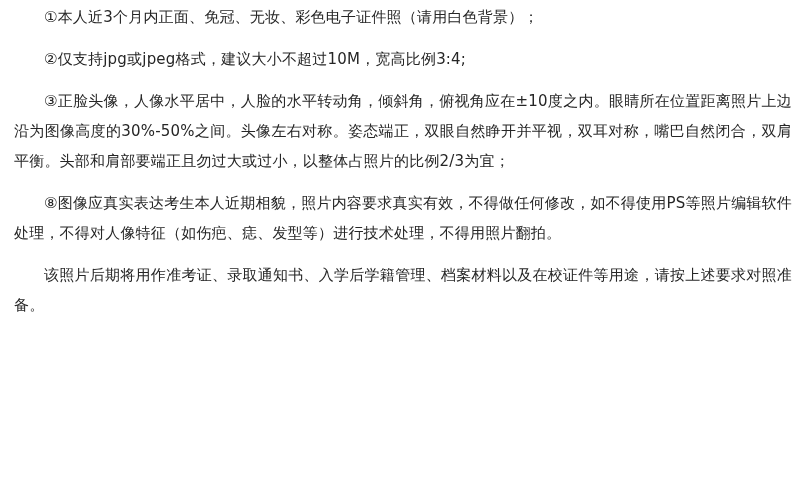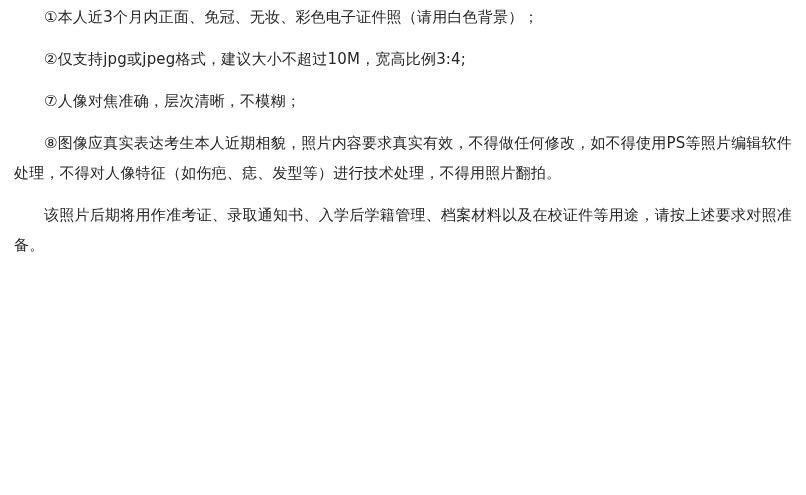--- a/index.html
+++ b/index.html
@@ -36,16 +36,16 @@
   .para:last-child {
     margin-bottom: 0;
   }
 </style>
 </head>
 <body>
 
 <div class="page">
   <p class="para indent">①本人近3个月内正面、免冠、无妆、彩色电子证件照（请用白色背景）；</p>
   <p class="para indent">②仅支持jpg或jpeg格式，建议大小不超过10M，宽高比例3:4;</p>
-  <p class="para indent">⑦人像对焦准确，层次清晰，不模糊；</p>
+  <p class="para indent">③正脸头像，人像水平居中，人脸的水平转动角，倾斜角，俯视角应在±10度之内。眼睛所在位置距离照片上边沿为图像高度的30%-50%之间。头像左右对称。姿态端正，双眼自然睁开并平视，双耳对称，嘴巴自然闭合，双肩平衡。头部和肩部要端正且勿过大或过小，以整体占照片的比例2/3为宜；</p>
   <p class="para indent">⑧图像应真实表达考生本人近期相貌，照片内容要求真实有效，不得做任何修改，如不得使用PS等照片编辑软件处理，不得对人像特征（如伤疤、痣、发型等）进行技术处理，不得用照片翻拍。</p>
   <p class="para indent">该照片后期将用作准考证、录取通知书、入学后学籍管理、档案材料以及在校证件等用途，请按上述要求对照准备。</p>
 </div>
 
 </body></html>

